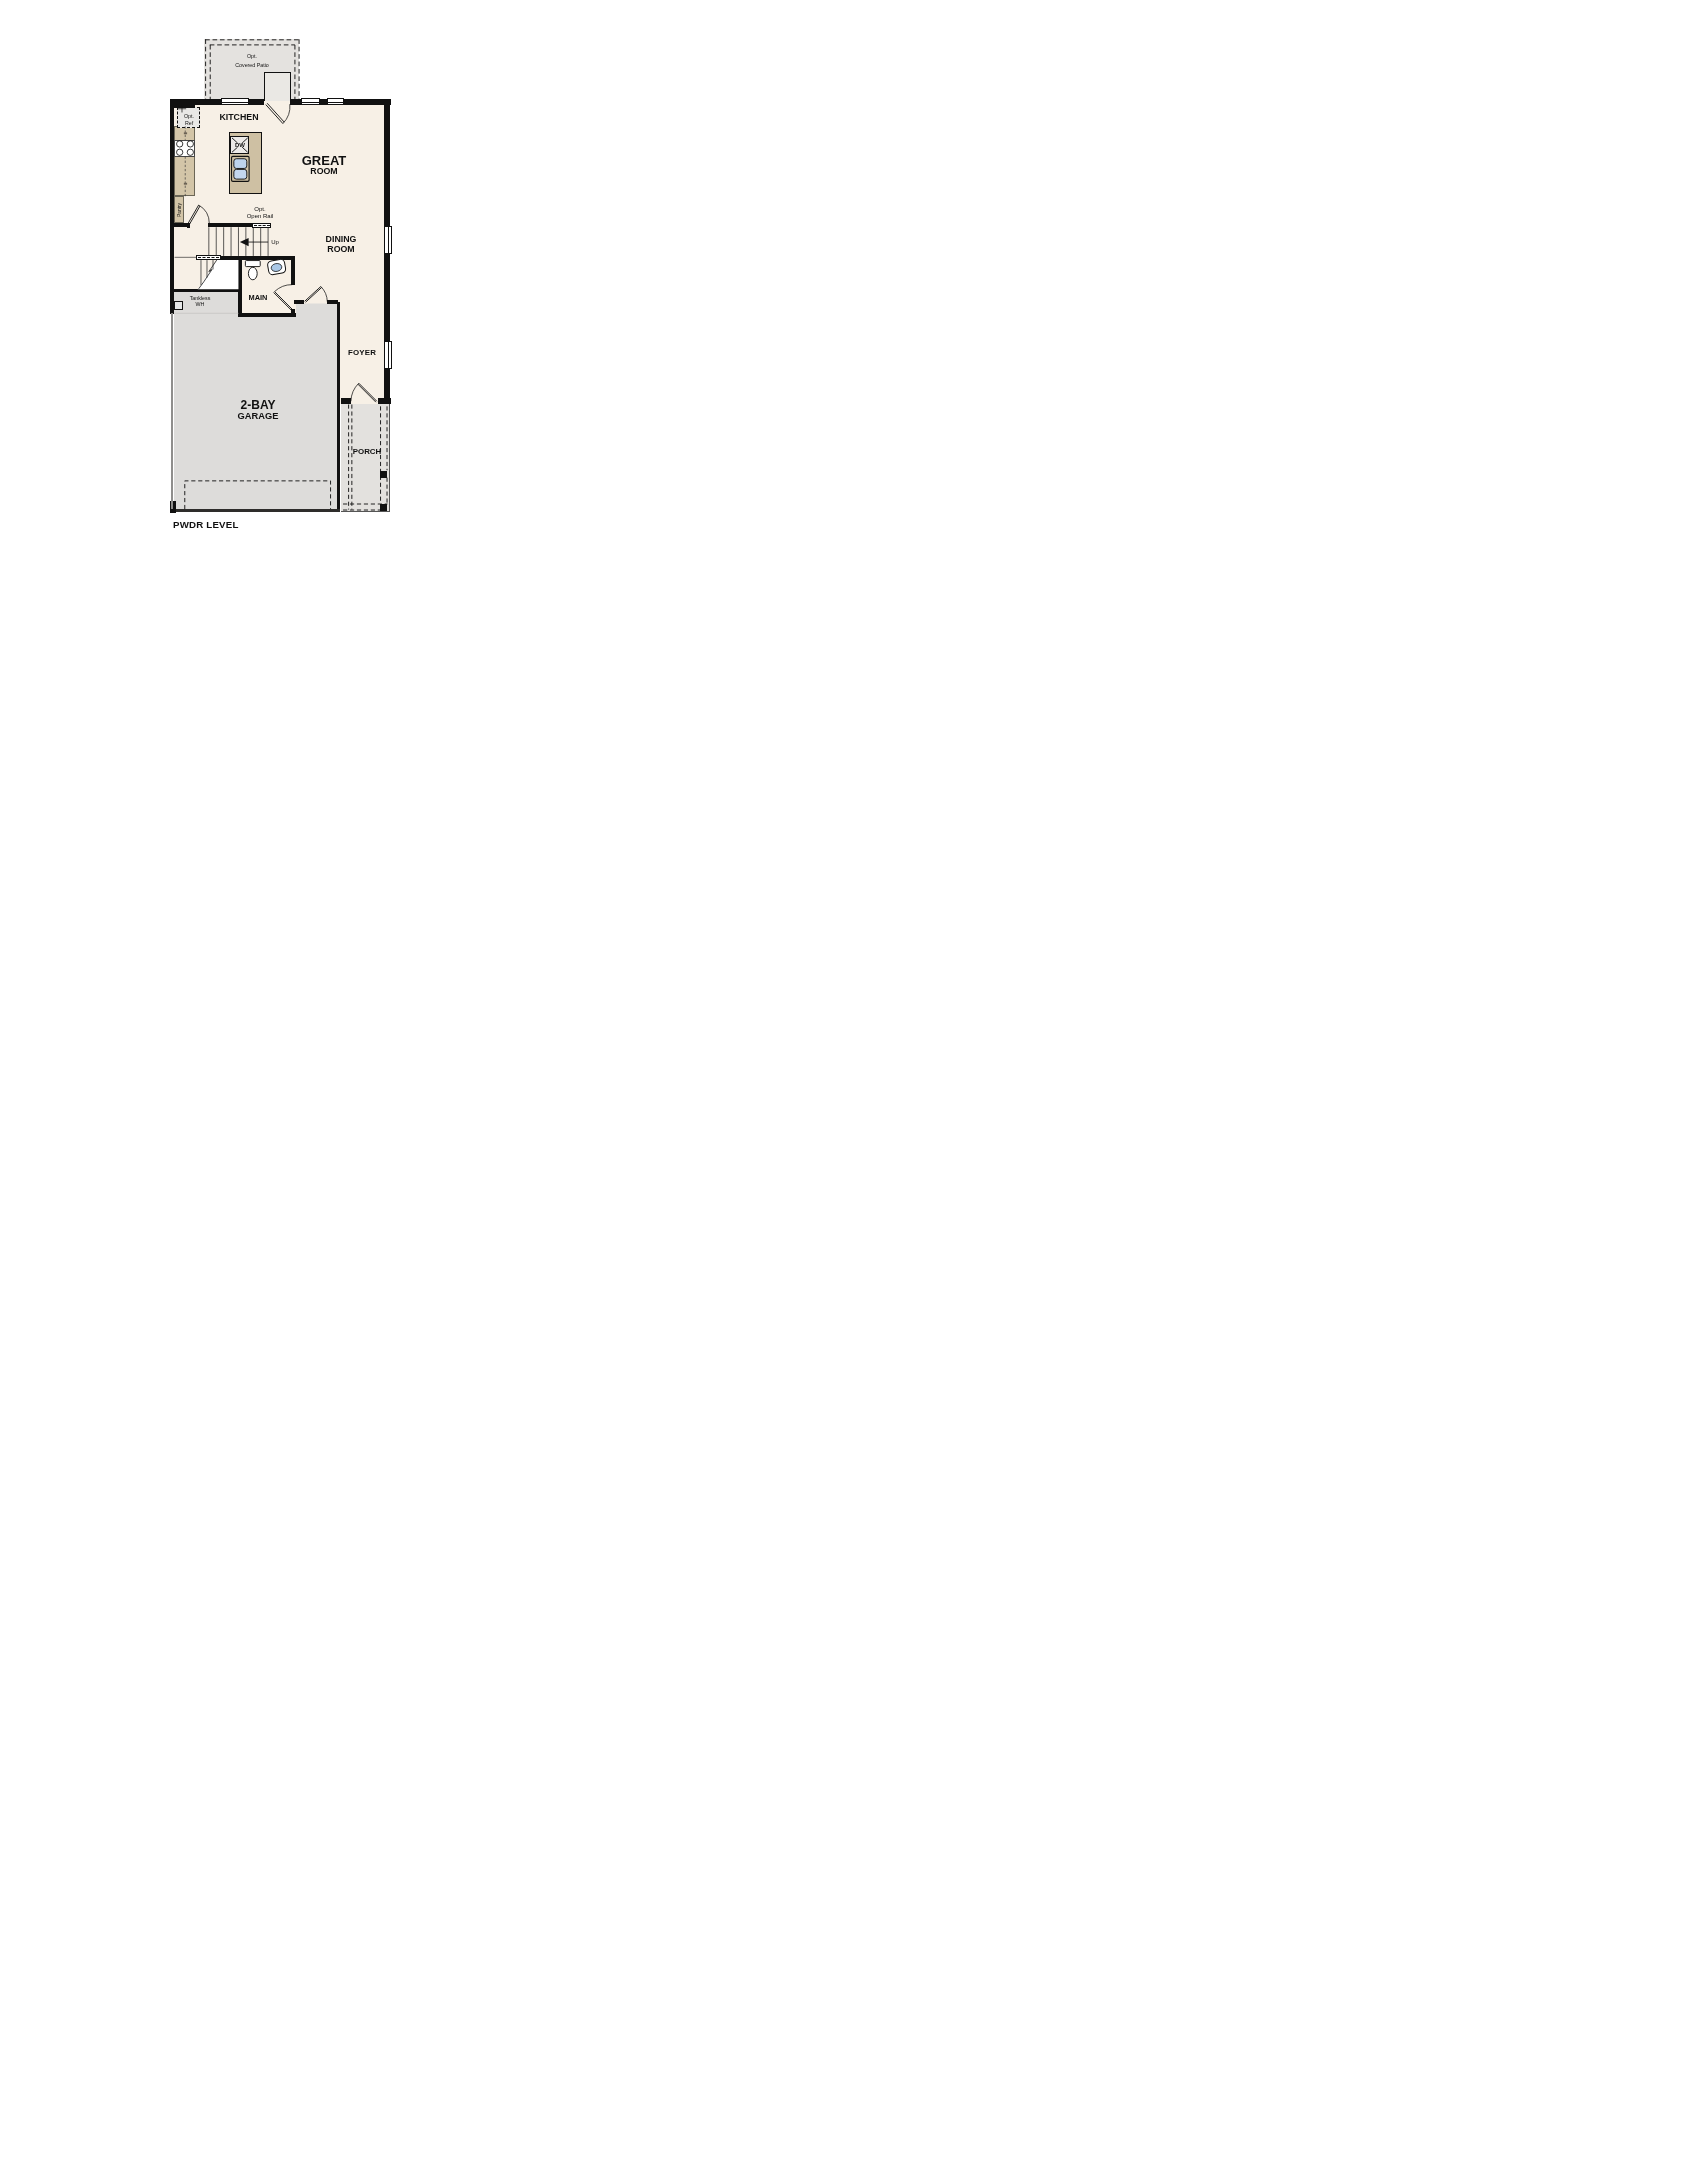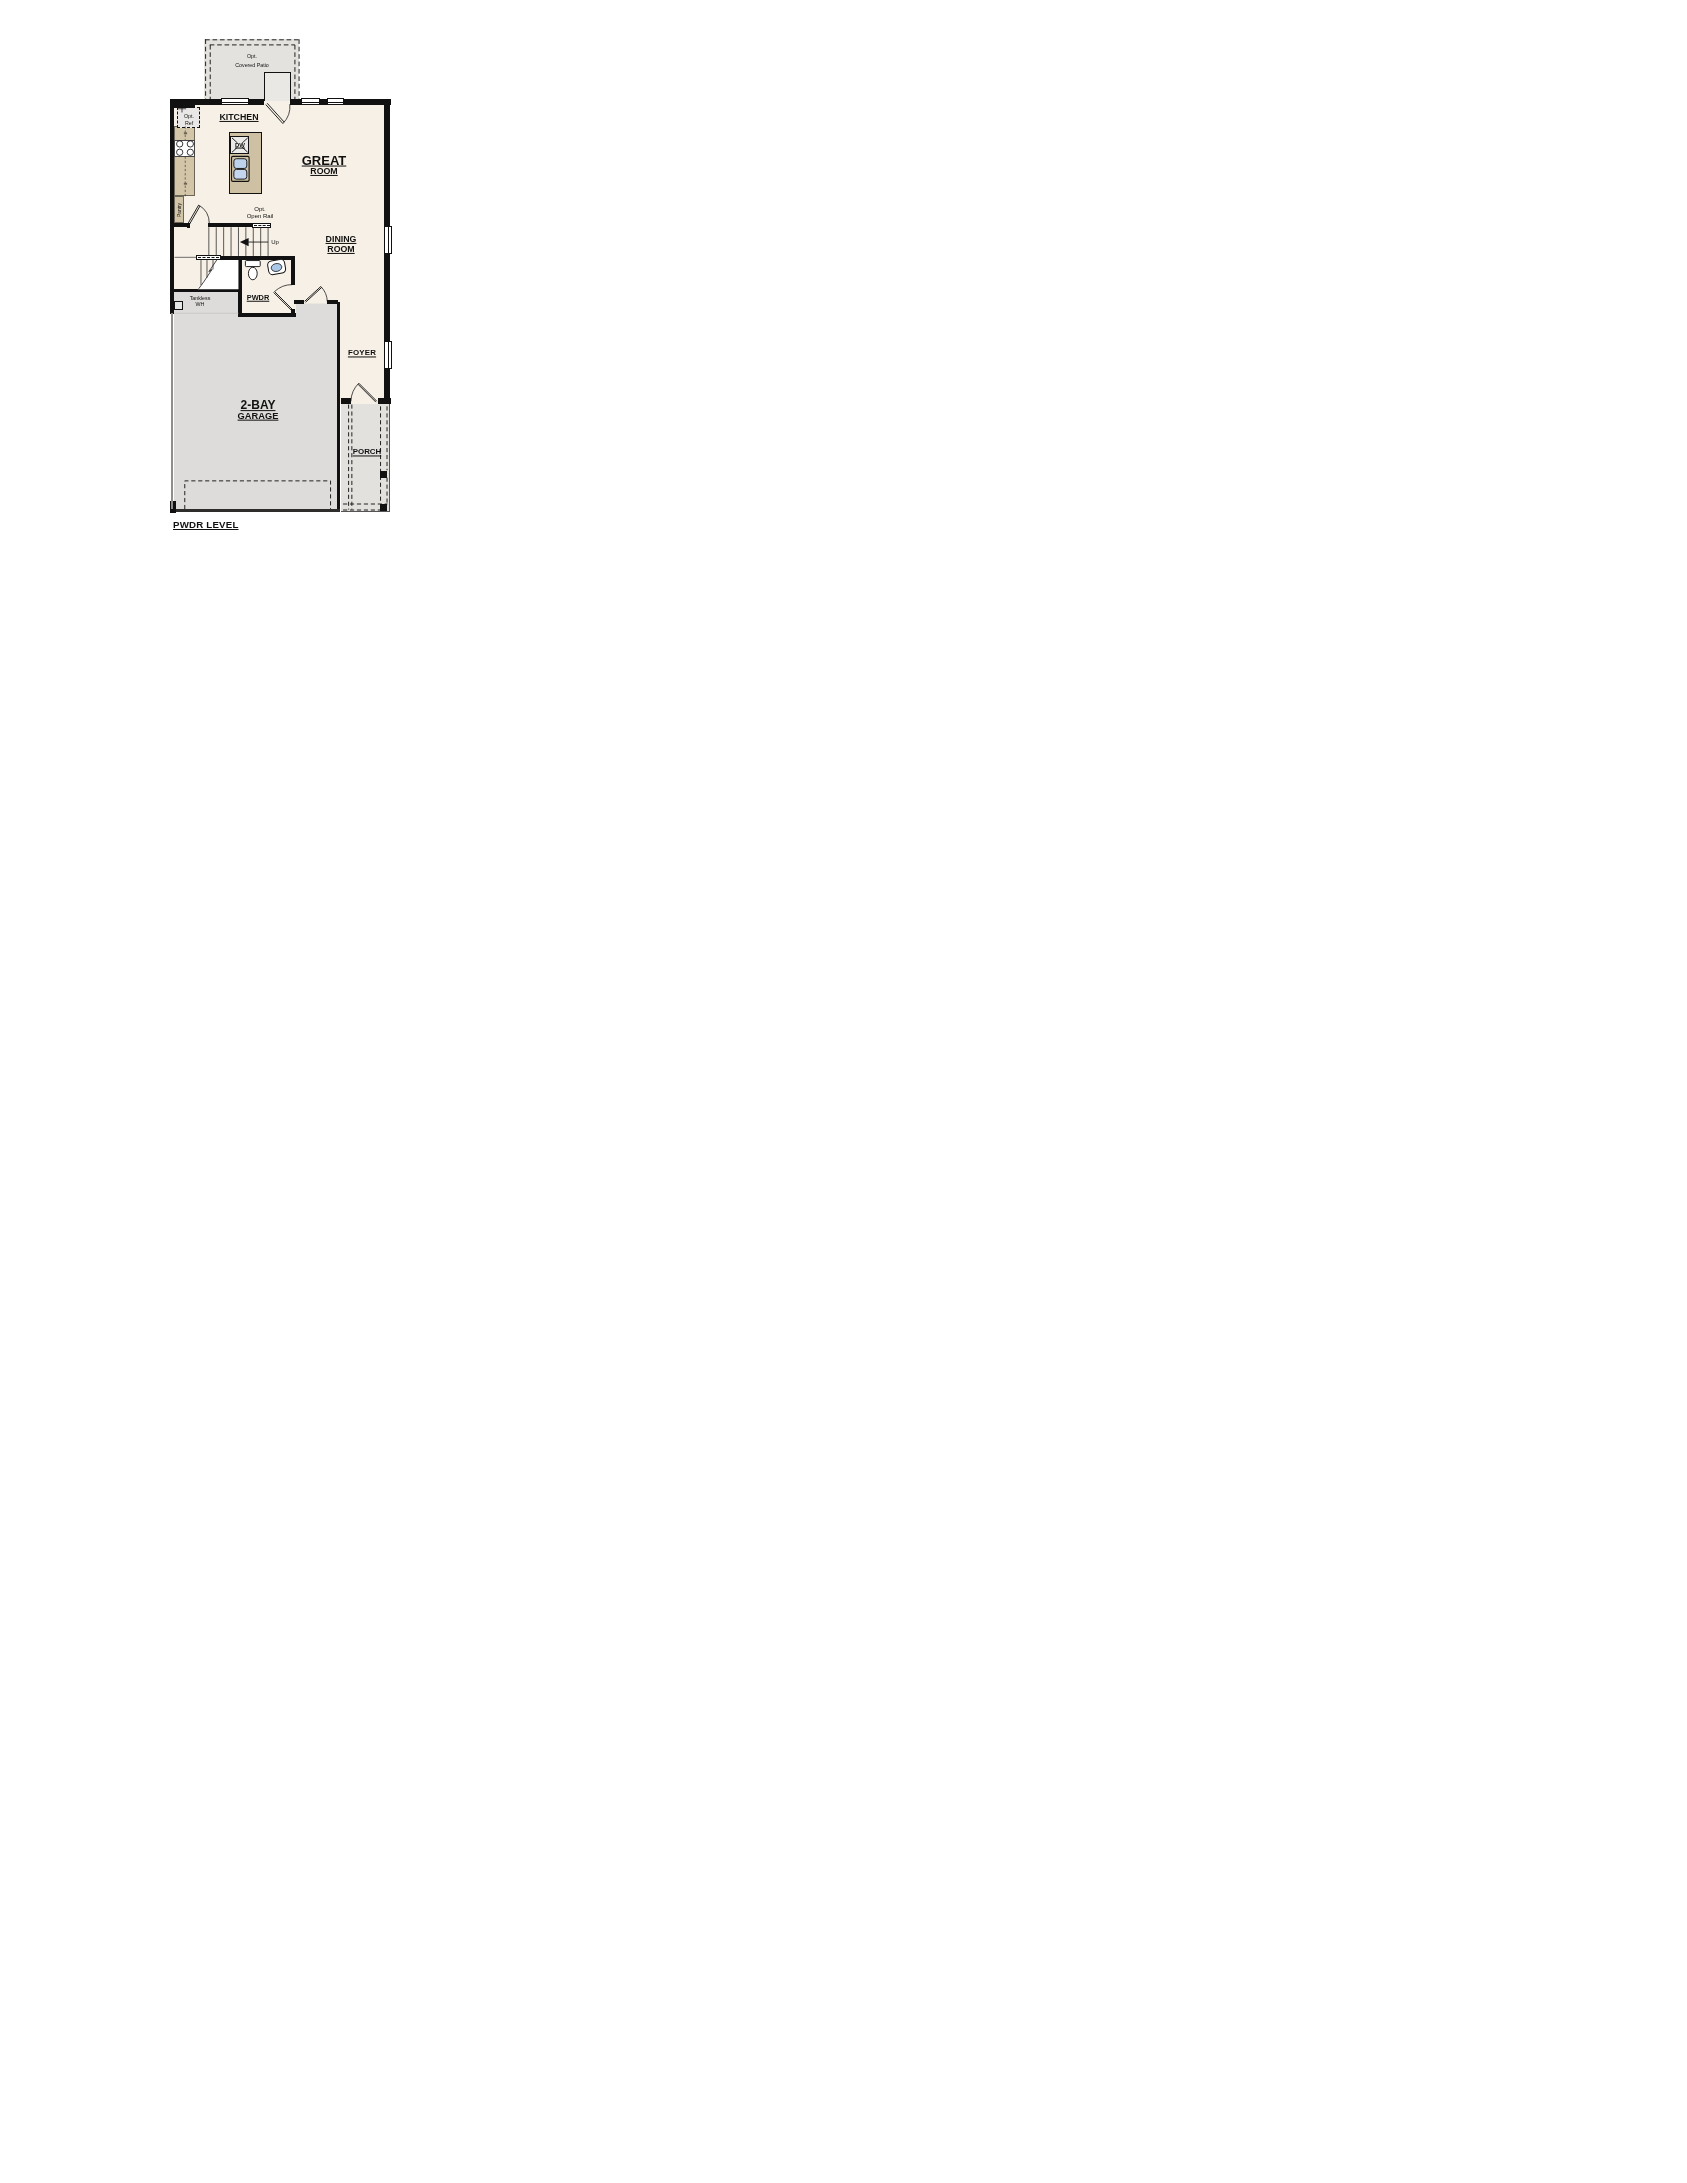--- a/index.html
+++ b/index.html
@@ -7,21 +7,21 @@
   .canvas{position:relative;width:563px;height:728px;background:#fff;overflow:hidden;}
   .abs{position:absolute;}
   .region{position:absolute;}
   .wall{position:absolute;background:#111;}
   .window{position:absolute;background:#fff;border:0.7px solid #111;box-sizing:border-box;}
   .window .pane-h{position:absolute;left:0;right:0;top:50%;border-top:0.6px solid #111;}
   .window .pane-v{position:absolute;top:0;bottom:0;left:50%;border-left:0.6px solid #111;}
   .rail{position:absolute;background:#fff;border:0.9px solid #111;box-sizing:border-box;}
   .rail .dash{position:absolute;left:0.9px;right:0.9px;top:50%;margin-top:-0.5px;border-top:1.1px dashed #111;}
   .label{position:absolute;transform:translate(-50%,-50%);white-space:nowrap;color:#111;text-align:center;line-height:1.15;}
-  .b{font-weight:bold;text-decoration:underline;}
+  .b{font-weight:bold;}
   svg{position:absolute;left:0;top:0;}
 </style>
 </head>
 <body>
 
 <div class="canvas">
 
   <div class="region" style="left:204px;top:39px;width:95px;height:62px;background:#e4e2df;"></div>
   <div class="region" style="left:264px;top:72px;width:27px;height:29px;background:#eae8e4;border:0.9px solid #111;border-bottom:none;box-sizing:border-box;"></div>
   <div class="region" style="left:174px;top:101px;width:210px;height:303px;background:#f7f0e6;"></div>
@@ -218,21 +218,21 @@
 
   <div class="label" style="left:180px;top:210px;font-size:4.9px;transform:translate(-50%,-50%) rotate(-90deg);">Pantry</div>
 
   <div class="label" style="left:260px;top:209px;font-size:6px;">Opt.</div>
   <div class="label" style="left:260px;top:216px;font-size:6px;">Open Rail</div>
 
   <div class="label" style="left:275px;top:242px;font-size:6px;">Up</div>
 
   <div class="label b" style="left:240px;top:145px;font-size:6px;">DW</div>
 
-  <div class="label b" style="left:258px;top:298px;font-size:7.4px;">PWDR</div>
+  <div class="label b" style="left:258px;top:298px;font-size:7.4px;">MAIN</div>
 
   <div class="label" style="left:200px;top:298px;font-size:5.3px;">Tankless</div>
   <div class="label" style="left:200px;top:304px;font-size:5.3px;">WH</div>
 
   <div class="label b" style="left:362px;top:353px;font-size:7.9px;letter-spacing:0.2px;">FOYER</div>
 
   <div class="label b" style="left:258px;top:406px;font-size:12px;">2-BAY</div>
   <div class="label b" style="left:258px;top:416px;font-size:9.3px;">GARAGE</div>
 
   <div class="label b" style="left:359px;top:452px;font-size:7.9px;padding-left:16px;">PORCH</div>

